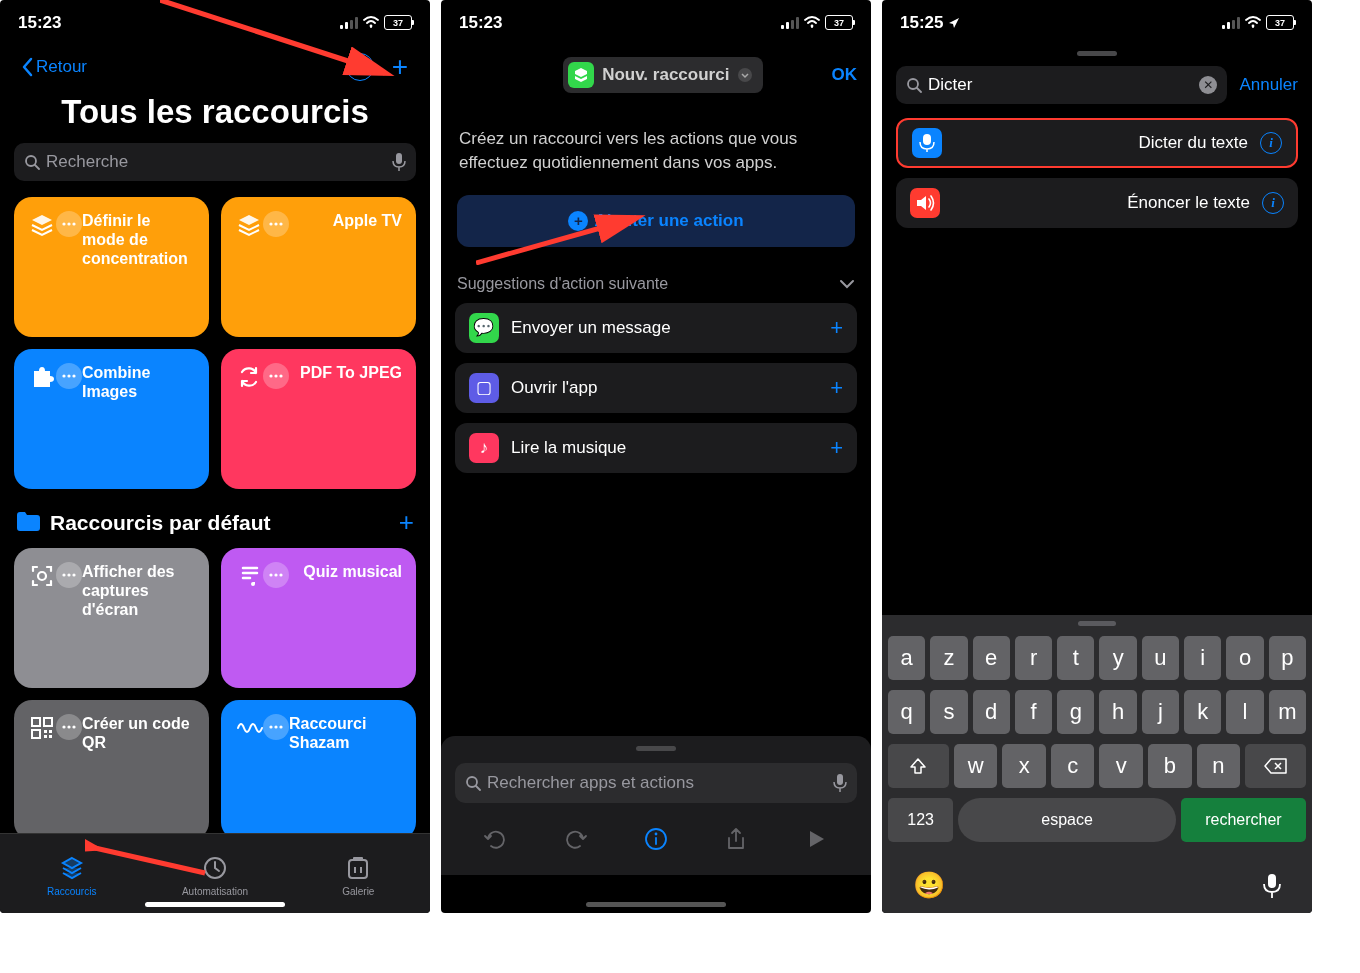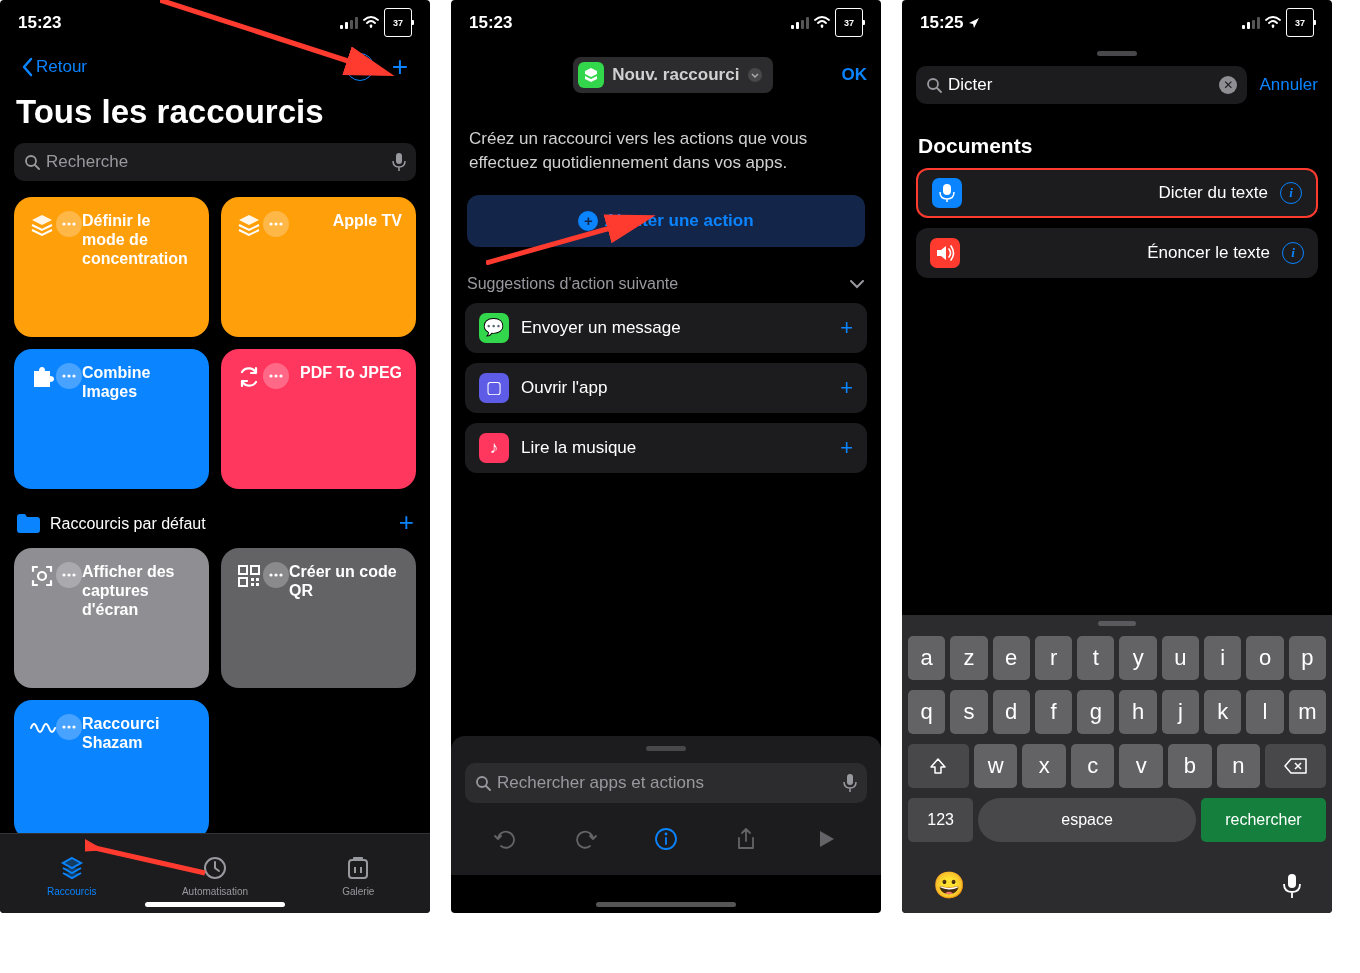--- a/index.html
+++ b/index.html
@@ -1,40 +1,40 @@
 <!DOCTYPE html>
 <html><head>
 <meta charset="utf-8">
 <style>
 * { margin: 0; padding: 0; box-sizing: border-box; font-family: -apple-system, BlinkMacSystemFont, "Segoe UI", sans-serif; -webkit-font-smoothing: antialiased; }
 body { background: #fff; width: 1360px; height: 973px; display: flex; }
-.screen { width: 430px; height: 913px; background: #000; color: #fff; position: relative; overflow: hidden; border-radius: 4px; margin-right: 21px; }
+.screen { width: 430px; height: 913px; background: #000; color: #fff; position: relative; overflow: hidden; border-radius: 4px; margin-right: 11px; }
 .screen:last-child { margin-right: 0; }
 .status-bar { height: 45px; display: flex; align-items: center; justify-content: space-between; padding: 0 18px; font-size: 17px; font-weight: 600; }
 .status-right { display: flex; align-items: center; gap: 4px; }
-.battery { width: 28px; height: 29px; border: 1px solid #fff; border-radius: 3px; position: relative; display: flex; align-items: center; justify-content: center; font-size: 9px; font-weight: 700; }
+.battery { width: 28px; height: 15px; border: 1px solid #fff; border-radius: 3px; position: relative; display: flex; align-items: center; justify-content: center; font-size: 9px; font-weight: 700; }
 .battery::after { content: ""; position: absolute; right: -3px; width: 2px; height: 5px; background: #fff; border-radius: 0 1px 1px 0; }
 
 
 .nav-bar { display: flex; align-items: center; justify-content: space-between; padding: 6px 22px; height: 44px; }
 .back-btn { color: #0a84ff; font-size: 17px; display: flex; align-items: center; gap: 2px; }
 .nav-icons { display: flex; align-items: center; gap: 18px; }
 .more-btn { width: 28px; height: 28px; border: 1.5px solid #0a84ff; border-radius: 50%; display: flex; align-items: center; justify-content: center; color: #0a84ff; }
 .plus-btn { color: #0a84ff; font-size: 28px; font-weight: 300; }
-.page-title { font-size: 33px; font-weight: 700; padding: 4px 16px 12px; }
+.page-title { font-size: 33px; font-weight: 700; padding: 4px 16px 12px; text-align: center; }
 .search-bar { margin: 0 14px 16px; background: #1c1c1e; border-radius: 10px; height: 38px; display: flex; align-items: center; padding: 0 10px; color: #98989f; gap: 6px; }
 .search-bar span { flex: 1; font-size: 17px; }
 .shortcuts-grid { padding: 0 14px; display: grid; grid-template-columns: 1fr 1fr; gap: 12px; }
 .shortcut-tile { border-radius: 18px; height: 140px; padding: 14px; display: flex; flex-direction: row; justify-content: space-between; position: relative; }
 .tile-top { display: flex; justify-content: space-between; align-items: flex-start; }
 .tile-icon { width: 28px; height: 28px; color: #fff; }
 .tile-more { width: 26px; height: 26px; background: rgba(255,255,255,0.25); border-radius: 50%; display: flex; align-items: center; justify-content: center; }
 .tile-label { font-size: 16px; font-weight: 600; color: #fff; line-height: 1.2; }
 .section-header { display: flex; align-items: center; justify-content: space-between; padding: 18px 16px 10px; }
-.section-title { font-size: 16px; font-weight: 400; display: flex; align-items: flex-end; gap: 10px; }
+.section-title { font-size: 21px; font-weight: 700; display: flex; align-items: flex-start; gap: 10px; }
 .folder-icon { color: #0a84ff; }
 .section-plus { color: #0a84ff; font-size: 26px; }
 .tab-bar { position: absolute; bottom: 0; left: 0; right: 0; height: 80px; background: #1c1c1e; display: flex; border-top: 0.5px solid #333; }
 .tab-item { flex: 1; display: flex; flex-direction: column; align-items: center; justify-content: center; gap: 3px; color: #98989f; font-size: 10px; padding-top: 4px; }
 .tab-item.active { color: #0a84ff; }
 .home-indicator { position: absolute; bottom: 6px; left: 50%; transform: translateX(-50%); width: 140px; height: 5px; background: #fff; border-radius: 3px; }
 .arrow-1 { position: absolute; top: 0px; left: 160px; pointer-events: none; z-index: 100; }
 .arrow-2 { position: absolute; bottom: 35px; left: 85px; pointer-events: none; z-index: 100; }
 
 
@@ -222,20 +222,36 @@
             <div class="tile-more">
               <svg width="14" height="4">
                 <circle cx="2" cy="2" r="1.6" fill="#fff"></circle>
                 <circle cx="7" cy="2" r="1.6" fill="#fff"></circle>
                 <circle cx="12" cy="2" r="1.6" fill="#fff"></circle>
               </svg>
             </div>
           </div>
           <div class="tile-label">Afficher des captures d'écran</div>
         </div>
+        <div class="shortcut-tile" style="background: rgb(191, 90, 242);">
+          <div class="tile-top">
+            <div class="tile-icon"><svg width="28" height="28">
+                <path d="M8 6 L22 6 M8 11 L22 11 M8 16 L15 16" stroke="#fff" stroke-width="2.5" stroke-linecap="round"></path>
+                <path d="M20 14 L20 22 Q20 24 18 24 Q16 24 16 22 Q16 20 18 20 L20 20" fill="#fff"></path>
+              </svg></div>
+            <div class="tile-more">
+              <svg width="14" height="4">
+                <circle cx="2" cy="2" r="1.6" fill="#fff"></circle>
+                <circle cx="7" cy="2" r="1.6" fill="#fff"></circle>
+                <circle cx="12" cy="2" r="1.6" fill="#fff"></circle>
+              </svg>
+            </div>
+          </div>
+          <div class="tile-label">Quiz musical</div>
+        </div>
         <div class="shortcut-tile" style="background: rgb(99, 99, 102);">
           <div class="tile-top">
             <div class="tile-icon"><svg width="28" height="28">
                 <rect x="4" y="4" width="8" height="8" stroke="#fff" stroke-width="2" fill="none"></rect>
                 <rect x="16" y="4" width="8" height="8" stroke="#fff" stroke-width="2" fill="none"></rect>
                 <rect x="4" y="16" width="8" height="8" stroke="#fff" stroke-width="2" fill="none"></rect>
                 <rect x="16" y="16" width="3" height="3" fill="#fff"></rect>
                 <rect x="21" y="16" width="3" height="3" fill="#fff"></rect>
                 <rect x="16" y="21" width="3" height="3" fill="#fff"></rect>
                 <rect x="21" y="21" width="3" height="3" fill="#fff"></rect>
@@ -452,21 +468,20 @@
     <div class="s3-search">
       <svg width="16" height="16">
           <circle cx="7" cy="7" r="5" stroke="#98989f" stroke-width="1.8" fill="none"></circle>
           <line x1="11" y1="11" x2="15" y2="15" stroke="#98989f" stroke-width="1.8" stroke-linecap="round"></line>
         </svg>
       <span class="s3-search-text">Dicter</span>
       <div class="clear-btn">✕</div>
     </div>
     <div class="cancel-btn">Annuler</div>
   </div>
-  <div class="section-label">Documents</div>
   <div id="s3-results">
       <div class="result-item highlight-box">
         <div class="result-icon" style="background:#0a84ff">
           <svg width="16" height="20">
             <rect x="4" y="1" width="8" height="11" rx="4" fill="#fff"></rect>
             <path d="M1 9 Q1 16 8 16 Q15 16 15 9 M8 16 L8 19" stroke="#fff" stroke-width="1.5" fill="none"></path>
           </svg>
         </div>
         <div class="result-label">Dicter du texte</div>
         <div class="info-icon">i</div>

